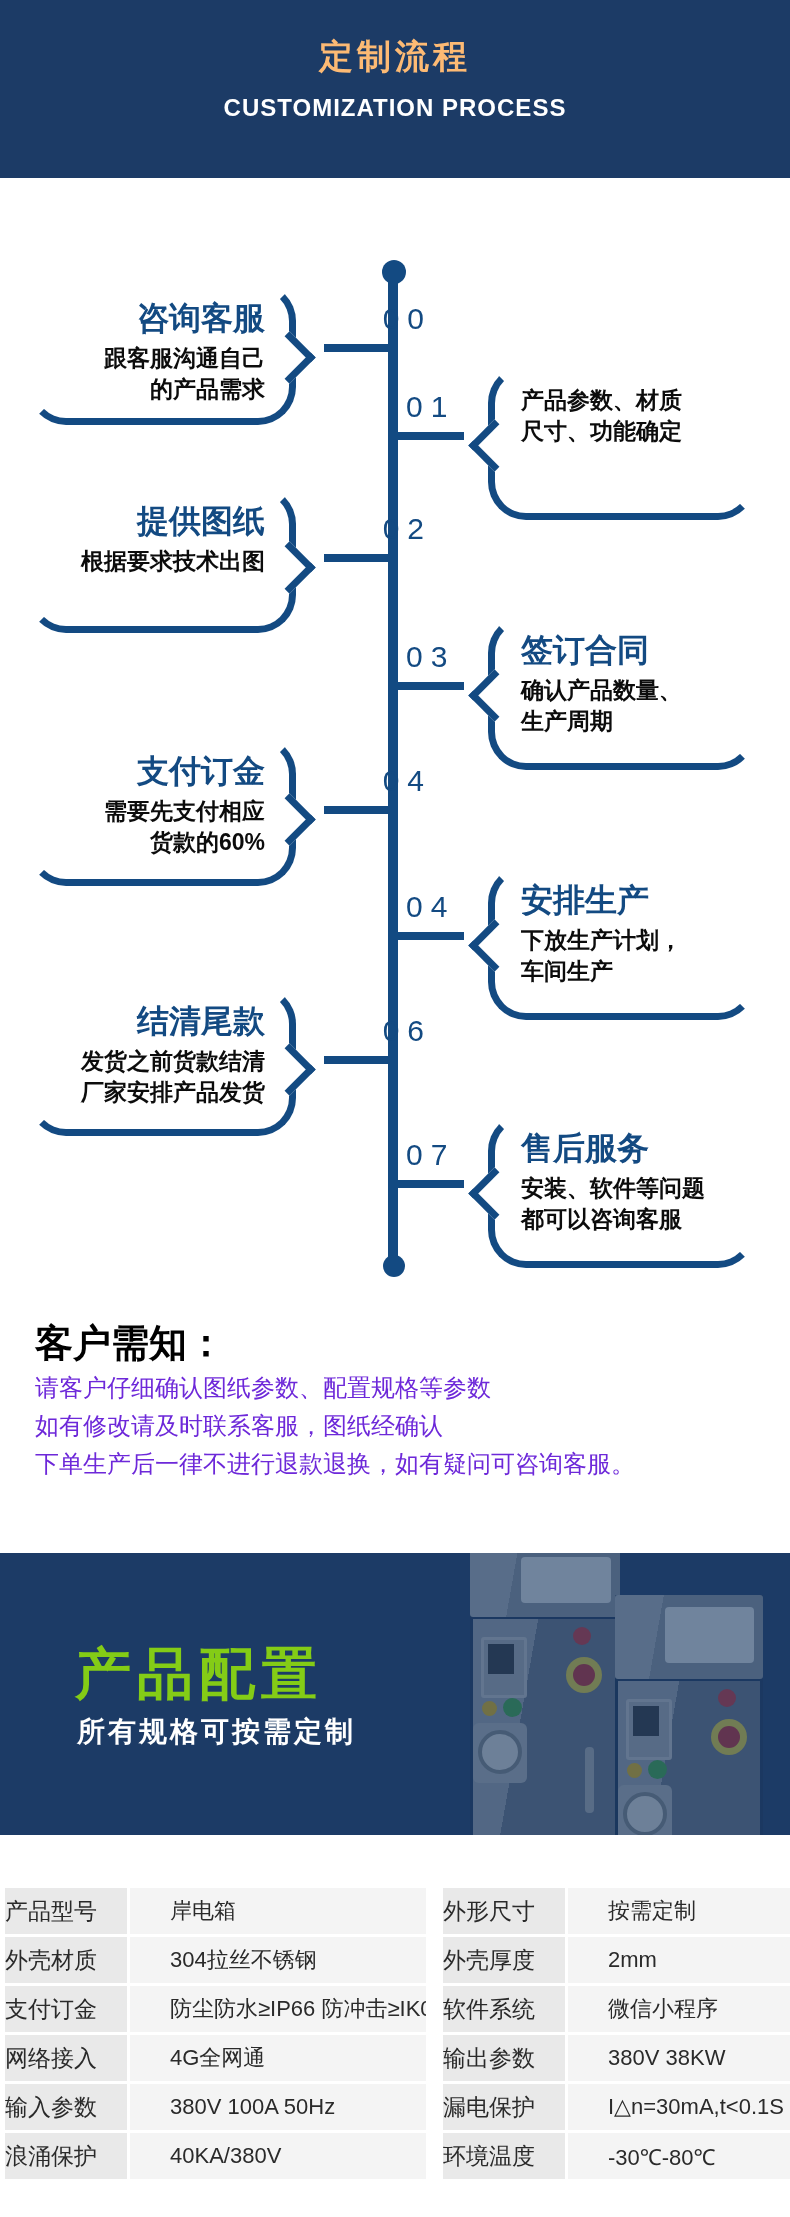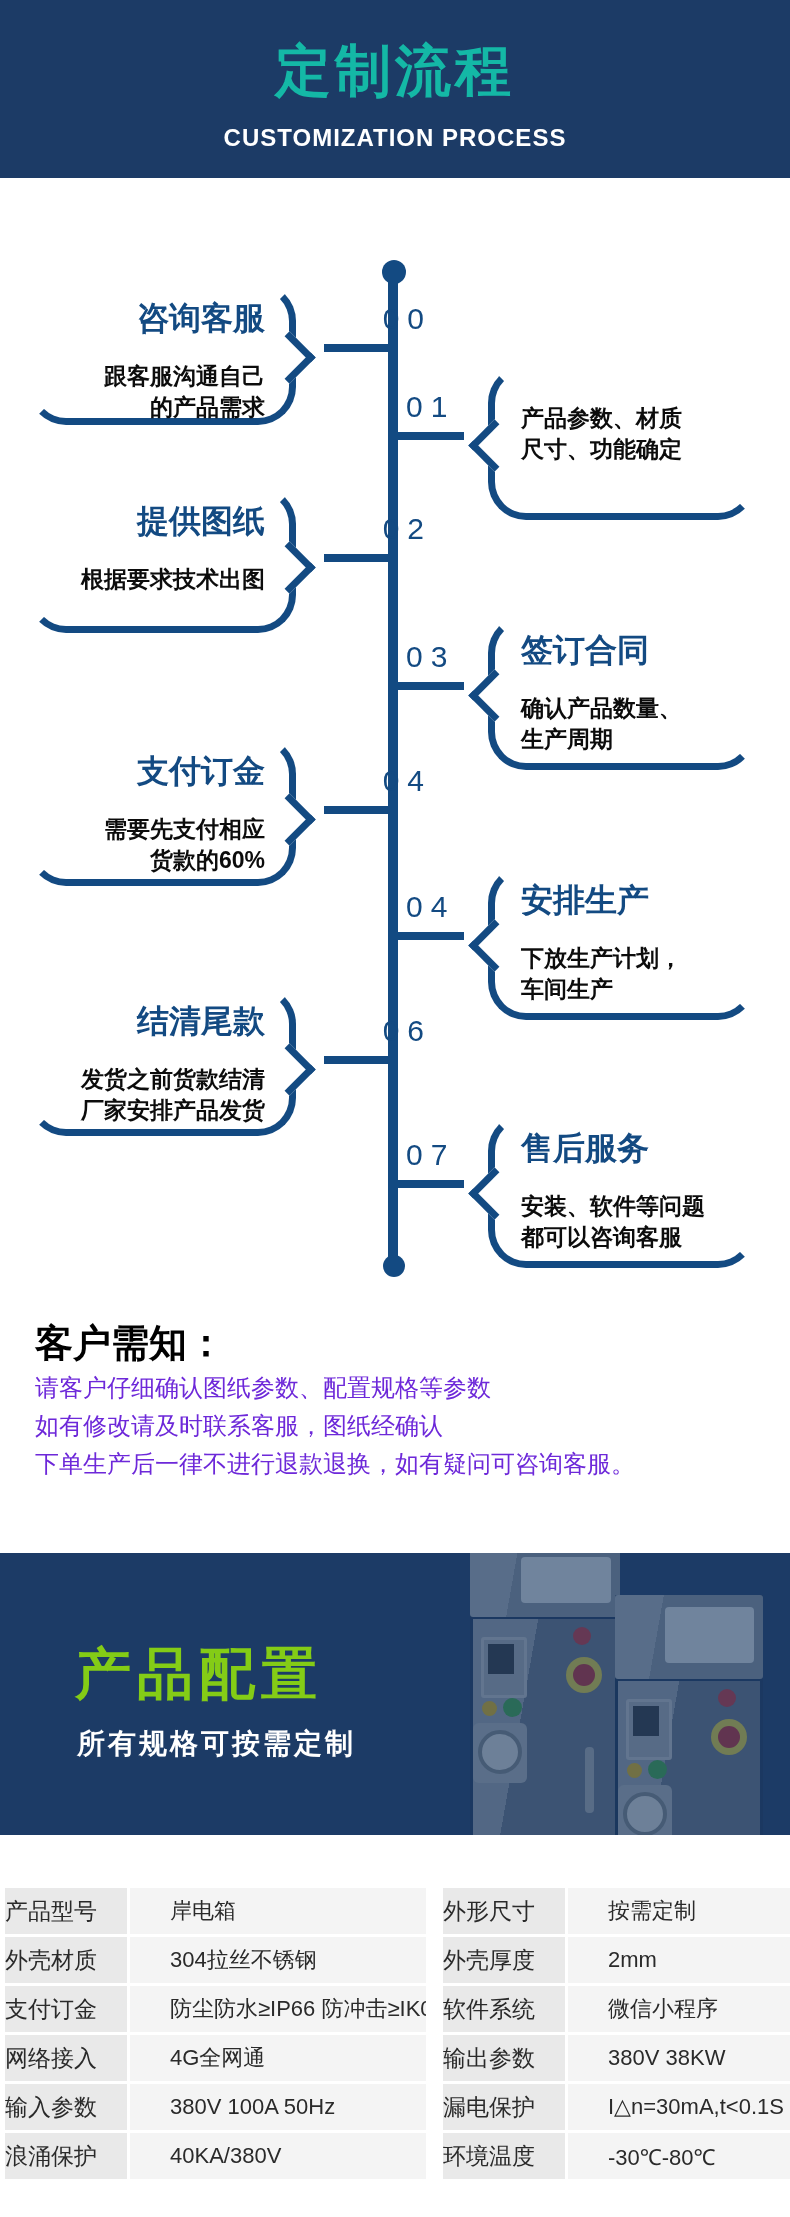--- a/index.html
+++ b/index.html
@@ -7,21 +7,21 @@
     --blue:#134a82;
   }
   html,body{margin:0;padding:0;background:#ffffff;}
   .page{
     position:relative;width:790px;height:2217px;margin:0 auto;
     background:#ffffff;overflow:hidden;
     font-family:"Liberation Sans", sans-serif;
   }
   
   .header{position:absolute;top:0;left:0;width:790px;height:178px;background:var(--navy);text-align:center;}
-  .header .h-title{margin-top:34px;font-size:56px;font-weight:900;color:#14b8a6;letter-spacing:4px;}
+  .header .h-title{margin-top:34px;font-size:34px;font-weight:900;color:#fdba74;letter-spacing:4px;}
   .header .h-sub{margin-top:14px;font-size:24px;font-weight:700;color:#ffffff;letter-spacing:1px;}
 
   
   .timeline{position:absolute;top:178px;left:0;width:790px;height:1132px;}
   .tl-line{position:absolute;left:388px;top:93px;width:10px;height:995px;background:var(--blue);}
   .tl-dot-top{position:absolute;left:382px;top:82px;width:24px;height:24px;border-radius:50%;background:var(--blue);}
   .tl-dot-bottom{position:absolute;left:383px;top:1077px;width:22px;height:22px;border-radius:50%;background:var(--blue);}
 
   .step{position:absolute;left:0;top:0;width:790px;height:0;}
   .step .tick{position:absolute;height:8px;width:70px;background:var(--blue);top:calc(var(--y) - 4px);}
@@ -31,21 +31,21 @@
   .step.left .num{left:296px;width:92px;text-align:right;padding-left:44px;}
   .step.right .num{left:406px;}
 
   .bubble{position:absolute;width:268px;top:var(--b);height:var(--h);
     border:7px solid transparent;border-radius:38px;box-sizing:border-box;}
   .step.left .bubble{left:28px;border-right-color:var(--blue);border-bottom-color:var(--blue);
     text-align:right;padding:8px 24px 0 10px;}
   .step.right .bubble{left:488px;border-left-color:var(--blue);border-bottom-color:var(--blue);
     text-align:left;padding:8px 10px 0 26px;}
   .bubble .b-title{font-size:32px;font-weight:900;color:var(--blue);line-height:1.25;}
-  .bubble .b-desc{margin-top:23px;font-size:23px;font-weight:700;color:#0c0c0c;line-height:31px;}
+  .bubble .b-desc{margin-top:5px;font-size:23px;font-weight:700;color:#0c0c0c;line-height:31px;}
   .chev{position:absolute;width:30px;height:30px;background:#ffffff;
     transform:rotate(45deg);top:calc(var(--y) - var(--b) - 16px);}
   .step.left .chev{right:-19px;border-top:7px solid var(--blue);border-right:7px solid var(--blue);}
   .step.right .chev{left:-19px;border-bottom:7px solid var(--blue);border-left:7px solid var(--blue);}
 
   .s0{--y:170px;--b:105px;--h:142px;}
   .s1{--y:258px;--b:187px;--h:155px;}
   .s2{--y:380px;--b:308px;--h:147px;}
   .s3{--y:508px;--b:437px;--h:155px;}
   .s4{--y:632px;--b:558px;--h:150px;}
@@ -54,21 +54,21 @@
   .s7{--y:1006px;--b:935px;--h:155px;}
 
   
   .notice{position:absolute;top:1318px;left:35px;width:730px;}
   .notice .n-title{font-size:38px;font-weight:900;color:#000000;}
   .notice .n-lines{font-size:24px;color:#6d28d9;line-height:38px;}
 
   
   .banner{position:absolute;top:1553px;left:0;width:790px;height:282px;background:var(--navy);overflow:hidden;}
   .banner .c-title{position:absolute;left:75px;top:84px;font-size:56px;font-weight:900;color:#84cc16;letter-spacing:6px;}
-  .banner .c-sub{position:absolute;left:77px;top:172px;font-size:28px;font-weight:700;color:#ffffff;letter-spacing:3px;}
+  .banner .c-sub{position:absolute;left:77px;top:160px;font-size:28px;font-weight:700;color:#ffffff;letter-spacing:3px;}
 
   .cab{position:absolute;}
   .cabA{left:470px;top:-8px;width:150px;height:296px;}
   .cabB{left:615px;top:42px;width:148px;height:246px;}
   .cab .head{position:absolute;left:0;top:0;width:100%;height:72px;
     background:linear-gradient(100deg,#97a4b6 0 30%,#7d8ca0 30% 100%);border-radius:3px;}
   .cabB .head{height:84px;}
   .cab .glass{position:absolute;left:34%;top:12px;width:60%;height:46px;background:#c6d2de;border-radius:4px;}
   .cabB .glass{height:56px;}
   .cab .body{position:absolute;left:3px;top:74px;width:142px;bottom:0;

